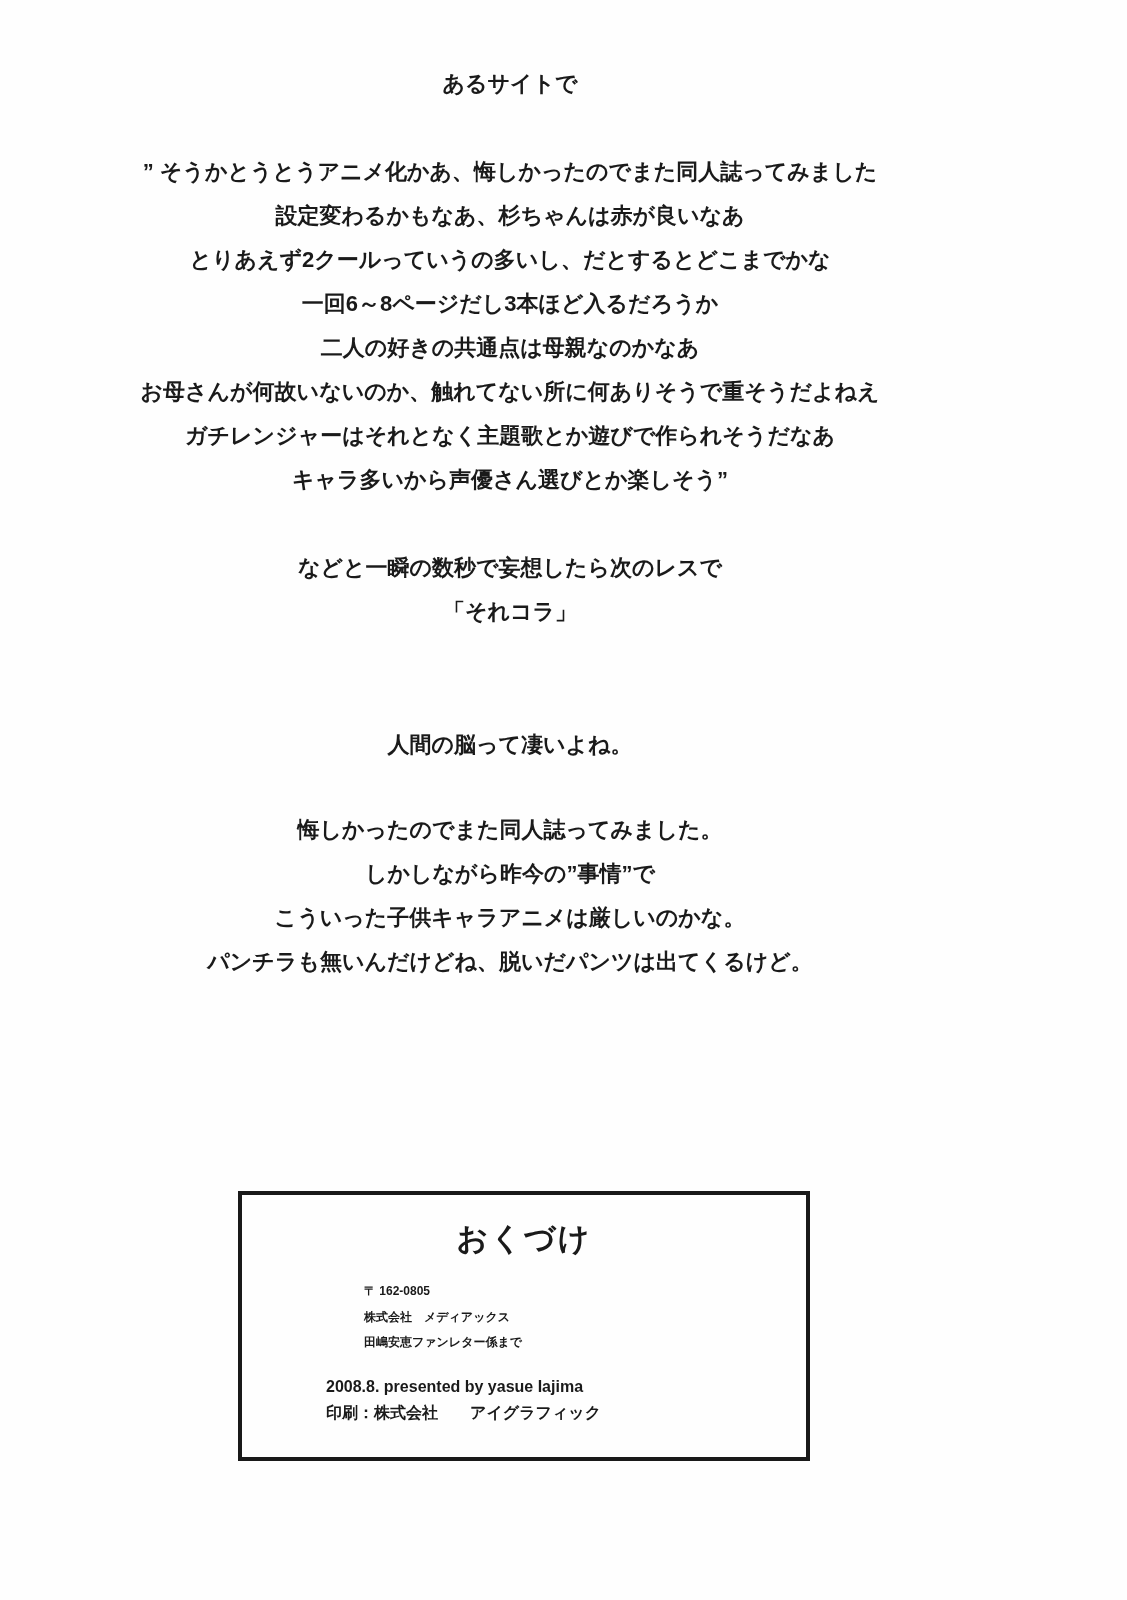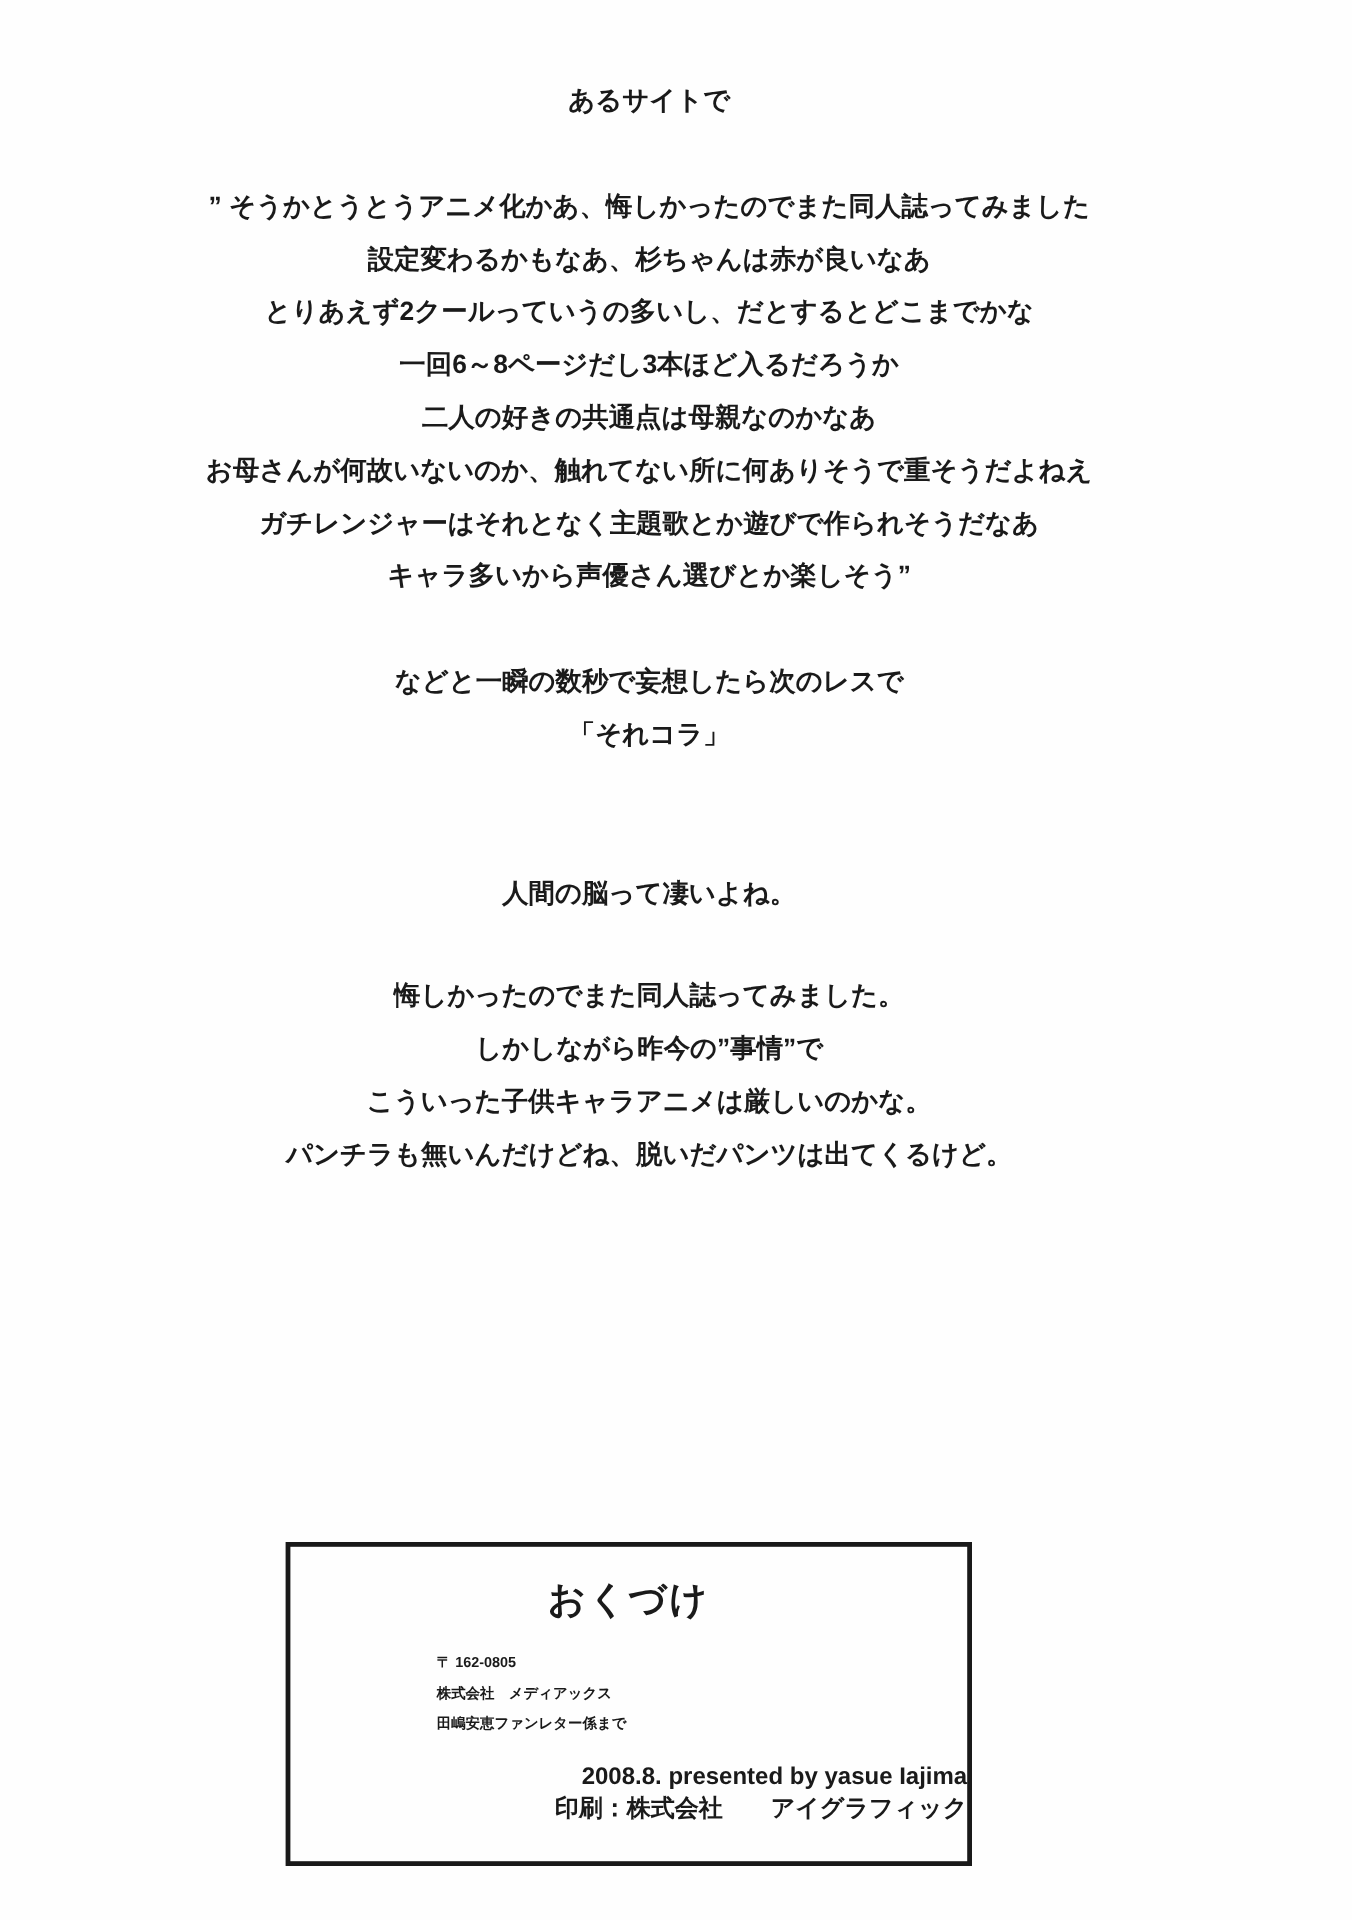--- a/index.html
+++ b/index.html
@@ -14,39 +14,38 @@
     margin: 0 auto;
     background: #fefefe;
     color: #1a1a1a;
     font-family: "Liberation Sans", sans-serif;
     font-weight: 600;
     overflow: hidden;
   }
   .content {
     width: 1020px;
     text-align: center;
-    padding-left: 31px;
   }
   .block {
     font-size: 22px;
     line-height: 44px;
   }
   .line {
     white-space: nowrap;
   }
   .intro    { padding-top: 62px; }
   .monologue{ margin-top: 44px; }
   .reaction { margin-top: 44px; }
   .brain    { margin-top: 89px; }
   .closing  { margin-top: 41px; }
 
   .colophon-box {
     position: absolute;
     left: 238px;
-    top: 1285px;
+    top: 1191px;
     width: 572px;
     height: 270px;
     box-sizing: border-box;
     border: 4px solid #191919;
     background: #fefefe;
   }
   .colophon-title {
     margin-top: 26px;
     text-align: center;
     font-size: 31px;
@@ -55,23 +54,23 @@
   }
   .colophon-address {
     margin-top: 22px;
     margin-left: 122px;
     text-align: left;
     font-size: 12px;
     line-height: 25.5px;
   }
   .colophon-credits {
     margin-top: 18px;
-    margin-left: 64px;
-    text-align: right;
-    font-size: 20px;
+    margin-left: 84px;
+    text-align: left;
+    font-size: 16px;
     line-height: 26px;
   }
 </style>
 </head>
 <body>
 
 <div class="page">
 
   <div class="content">
 

